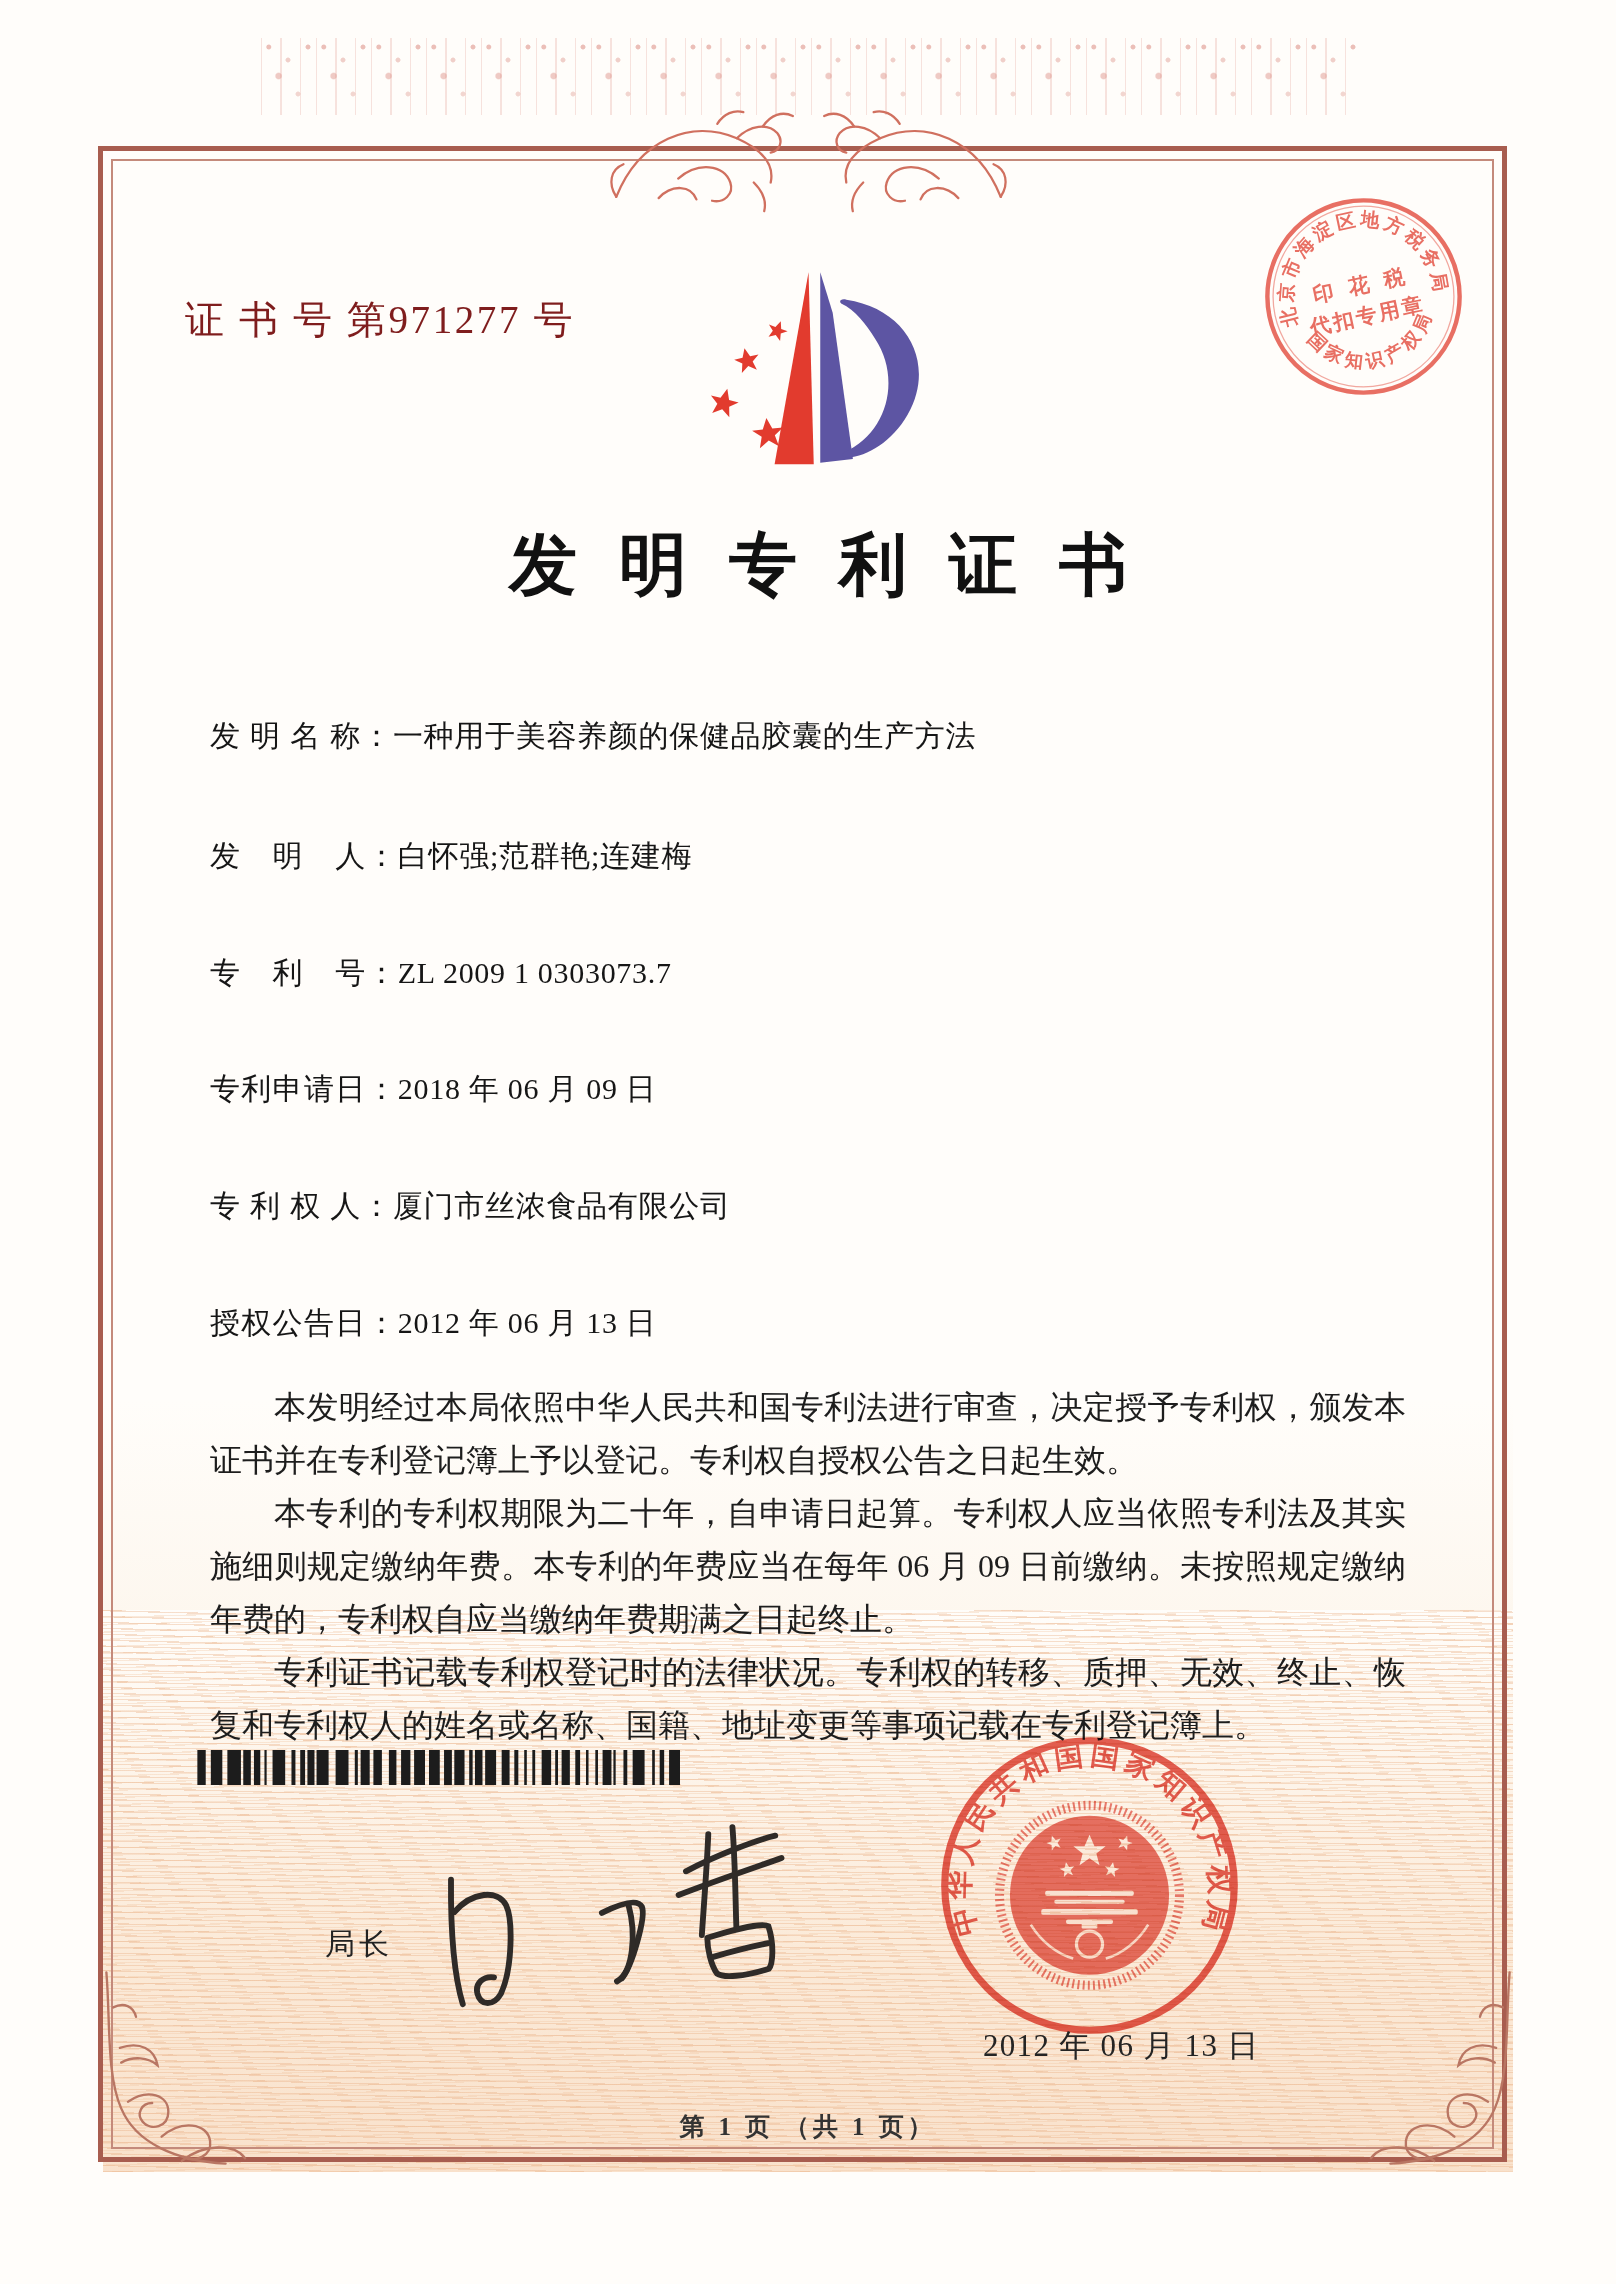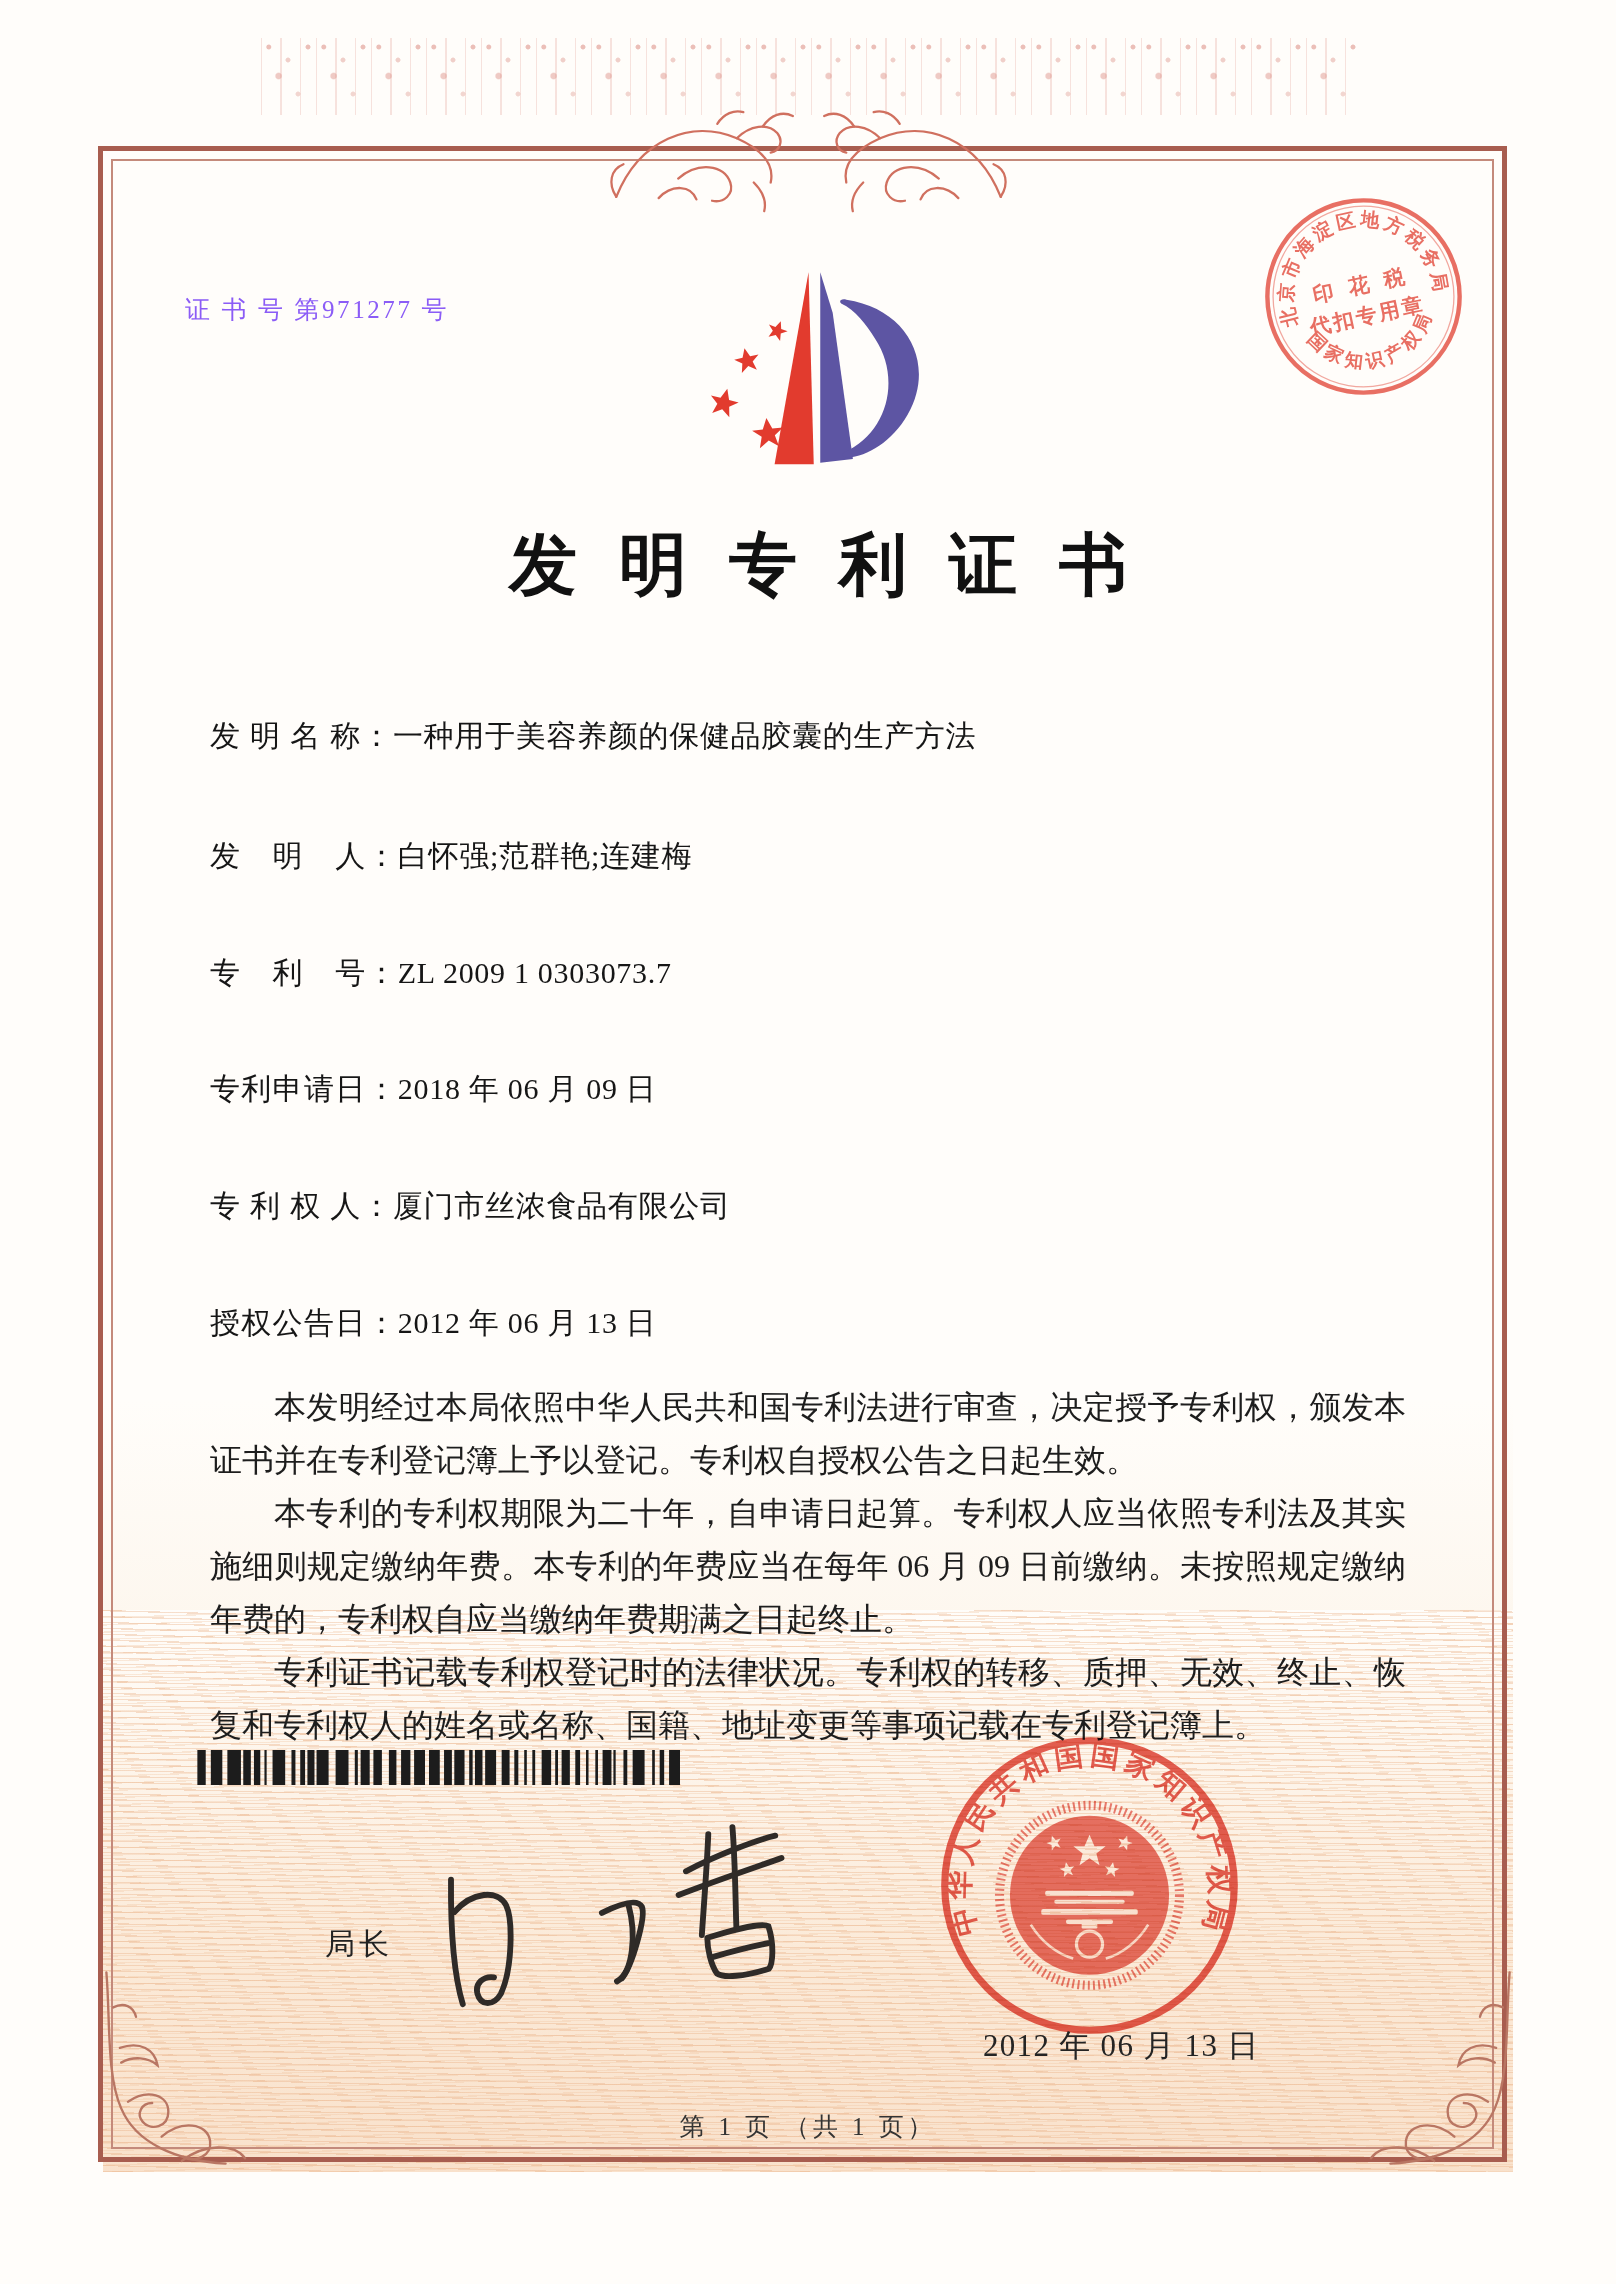--- a/index.html
+++ b/index.html
@@ -36,22 +36,22 @@
   
   .frame{
     position:absolute; left:98px; top:146px; width:1409px; height:2016px;
     border:5.2px solid #a85d4f; box-sizing:border-box;
   }
   .frame-inner{
     position:absolute; inset:7.8px; border:2px solid #c48a7b;
   }
   
   .cert-no{
-    position:absolute; left:185px; top:293px; font-size:25px; letter-spacing:2.6px;
-    color:#8b5cf6; white-space:nowrap;
+    position:absolute; left:185px; top:293px; font-size:39px; letter-spacing:2.6px;
+    color:#7f1d1d; white-space:nowrap;
   }
   .title{
     position:absolute; left:10px; top:520px; width:1616px; text-align:center;
     font-size:68px; font-weight:bold; letter-spacing:42px; text-indent:42px;
     color:#111; white-space:nowrap;
   }
   .field-row{
     position:absolute; left:210px; font-size:30px; white-space:nowrap; color:#161616;
   }
   .field-label{letter-spacing:1.3px;margin-top:48px;}
@@ -67,21 +67,21 @@
   }
   .signature-svg{position:absolute; left:411px; top:1818px; width:391px; height:215px;}
   .seal-svg{position:absolute; left:933px; top:1729px; width:313px; height:313px; mix-blend-mode:multiply;}
   .tax-stamp-svg{position:absolute; left:1256px; top:189px; width:215px; height:215px; mix-blend-mode:multiply;}
   .seal-date{
     position:absolute; left:983px; top:2025px; font-size:31px; letter-spacing:1.3px;
     color:#242424; white-space:nowrap; z-index:6;
   }
   .footer{
     position:absolute; left:0; top:2110px; width:1616px; text-align:center;
-    font-size:25px; letter-spacing:3.9px; color:#333;
+    font-size:25px; letter-spacing:3.9px; color:#333;font-weight:bold;
   }
   .logo-svg{position:absolute; left:678px; top:268px; width:248px; height:203px;}
   .dragons-svg{position:absolute; left:600px; top:96px; width:417px; height:130px;}
   .corner-svg{position:absolute; width:202px; height:202px;}
   .corner-bl{left:101px; top:1967px;}
   .corner-br{left:1313px; top:1967px; transform:scaleX(-1);}
   .sr{position:absolute; width:0.7px; height:0.7px; overflow:hidden; opacity:0; pointer-events:none;}
   svg text{font-family:"Liberation Serif","DejaVu Serif",serif;}
 </style>
 </head>

